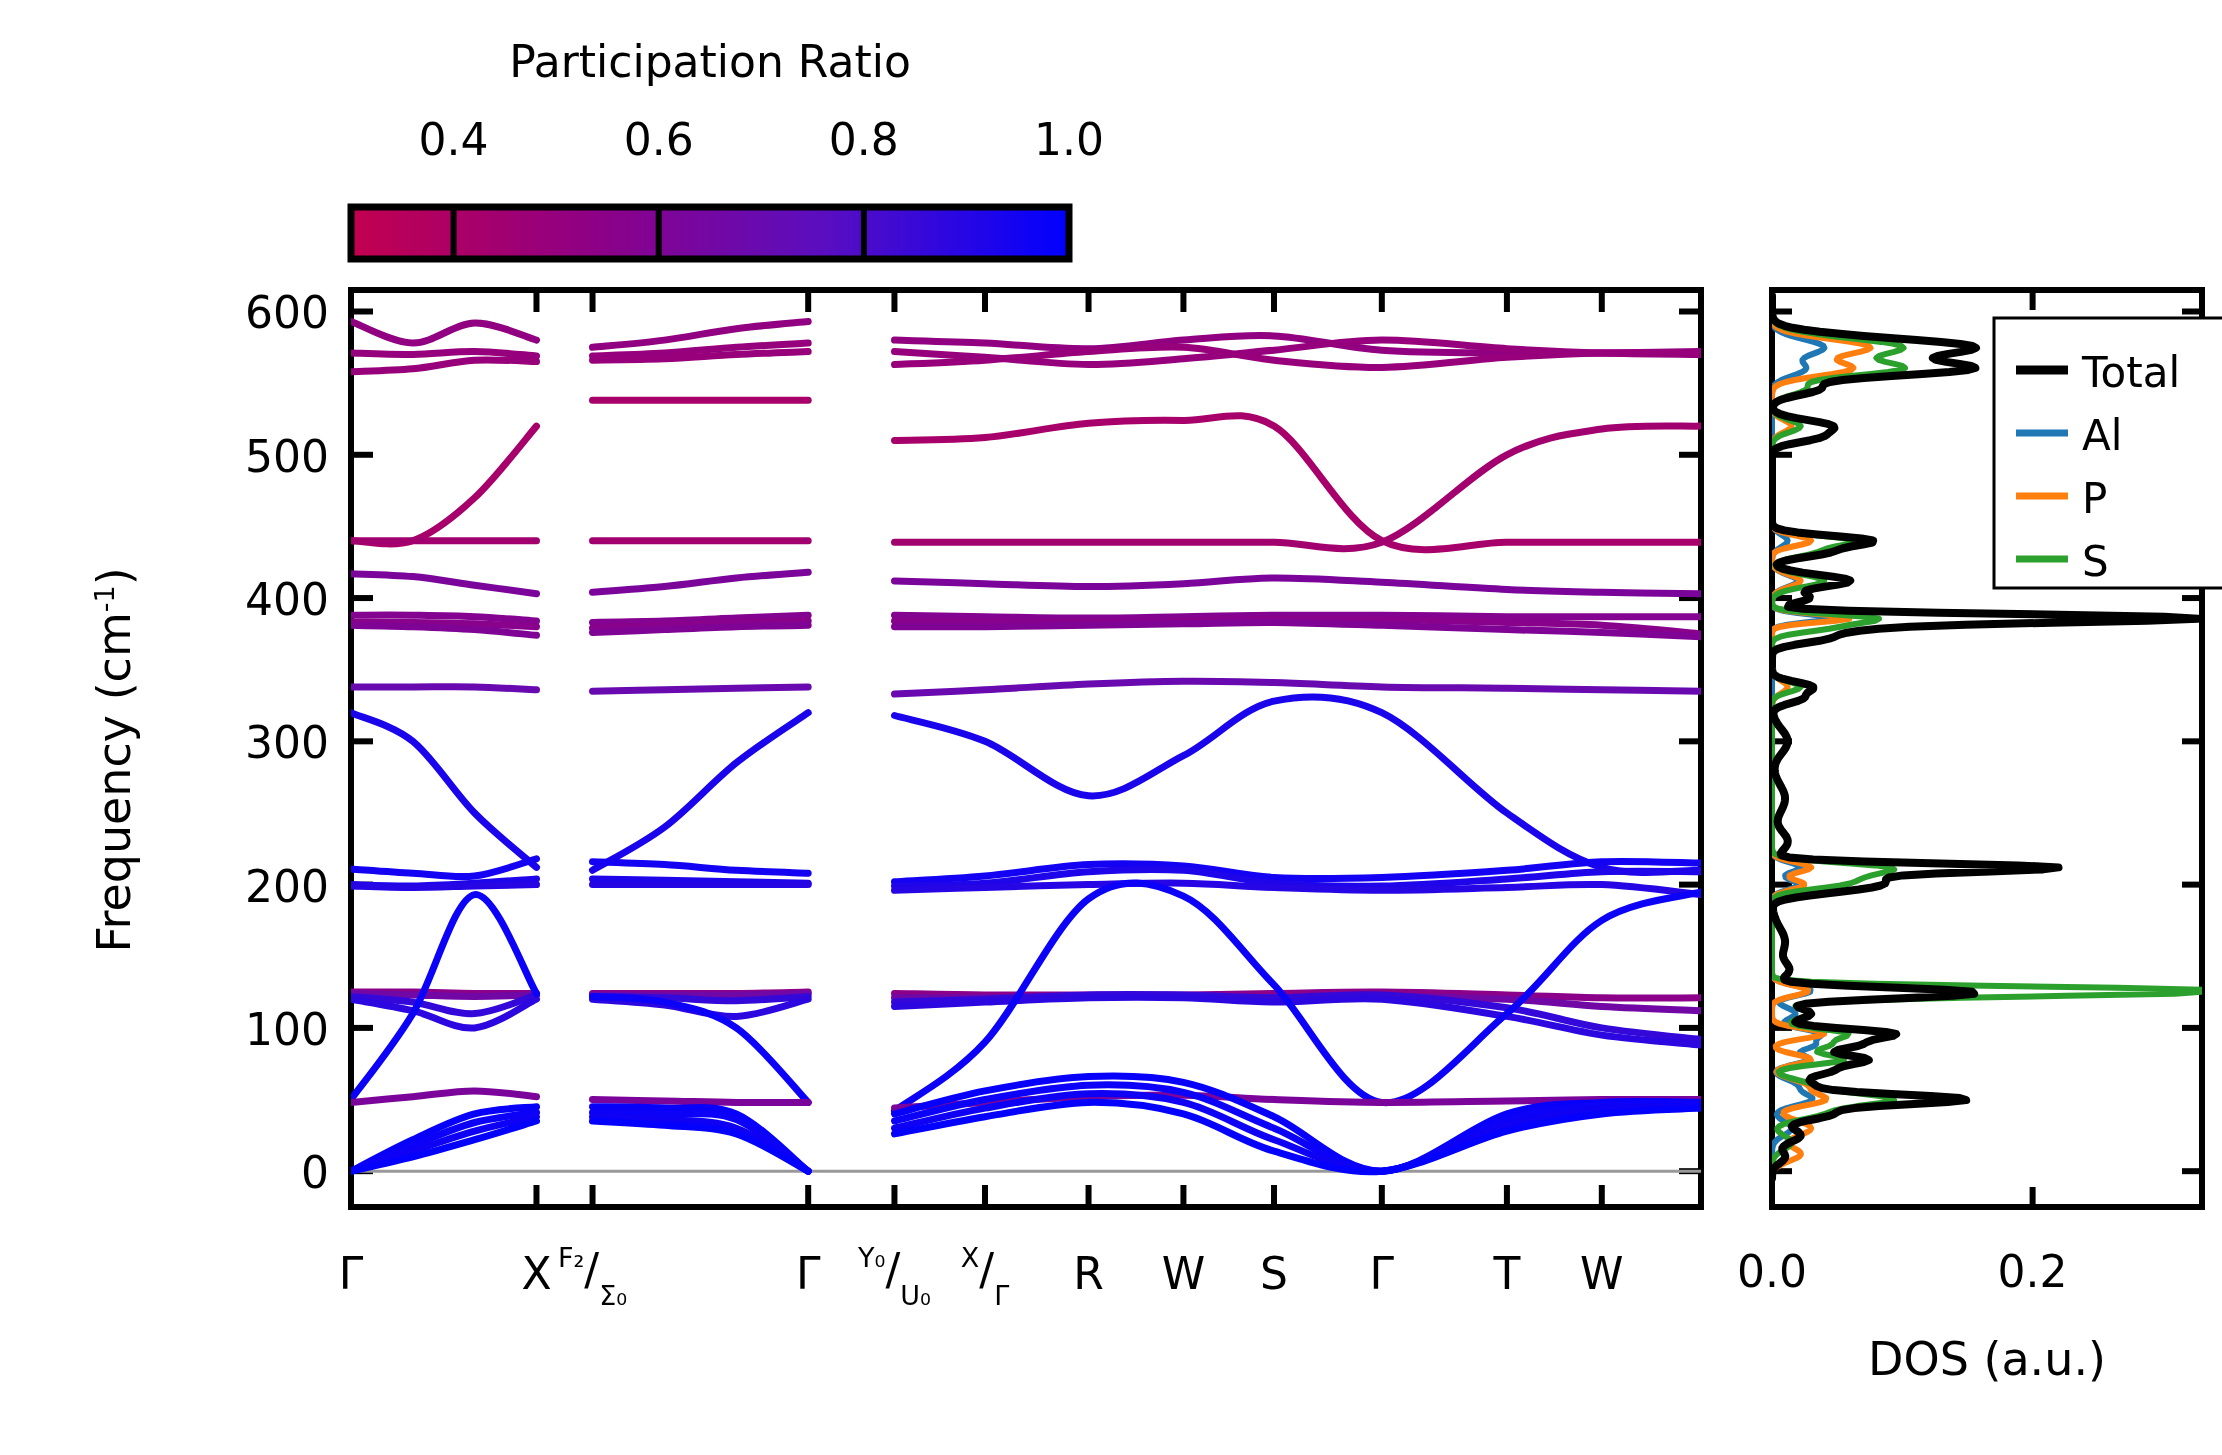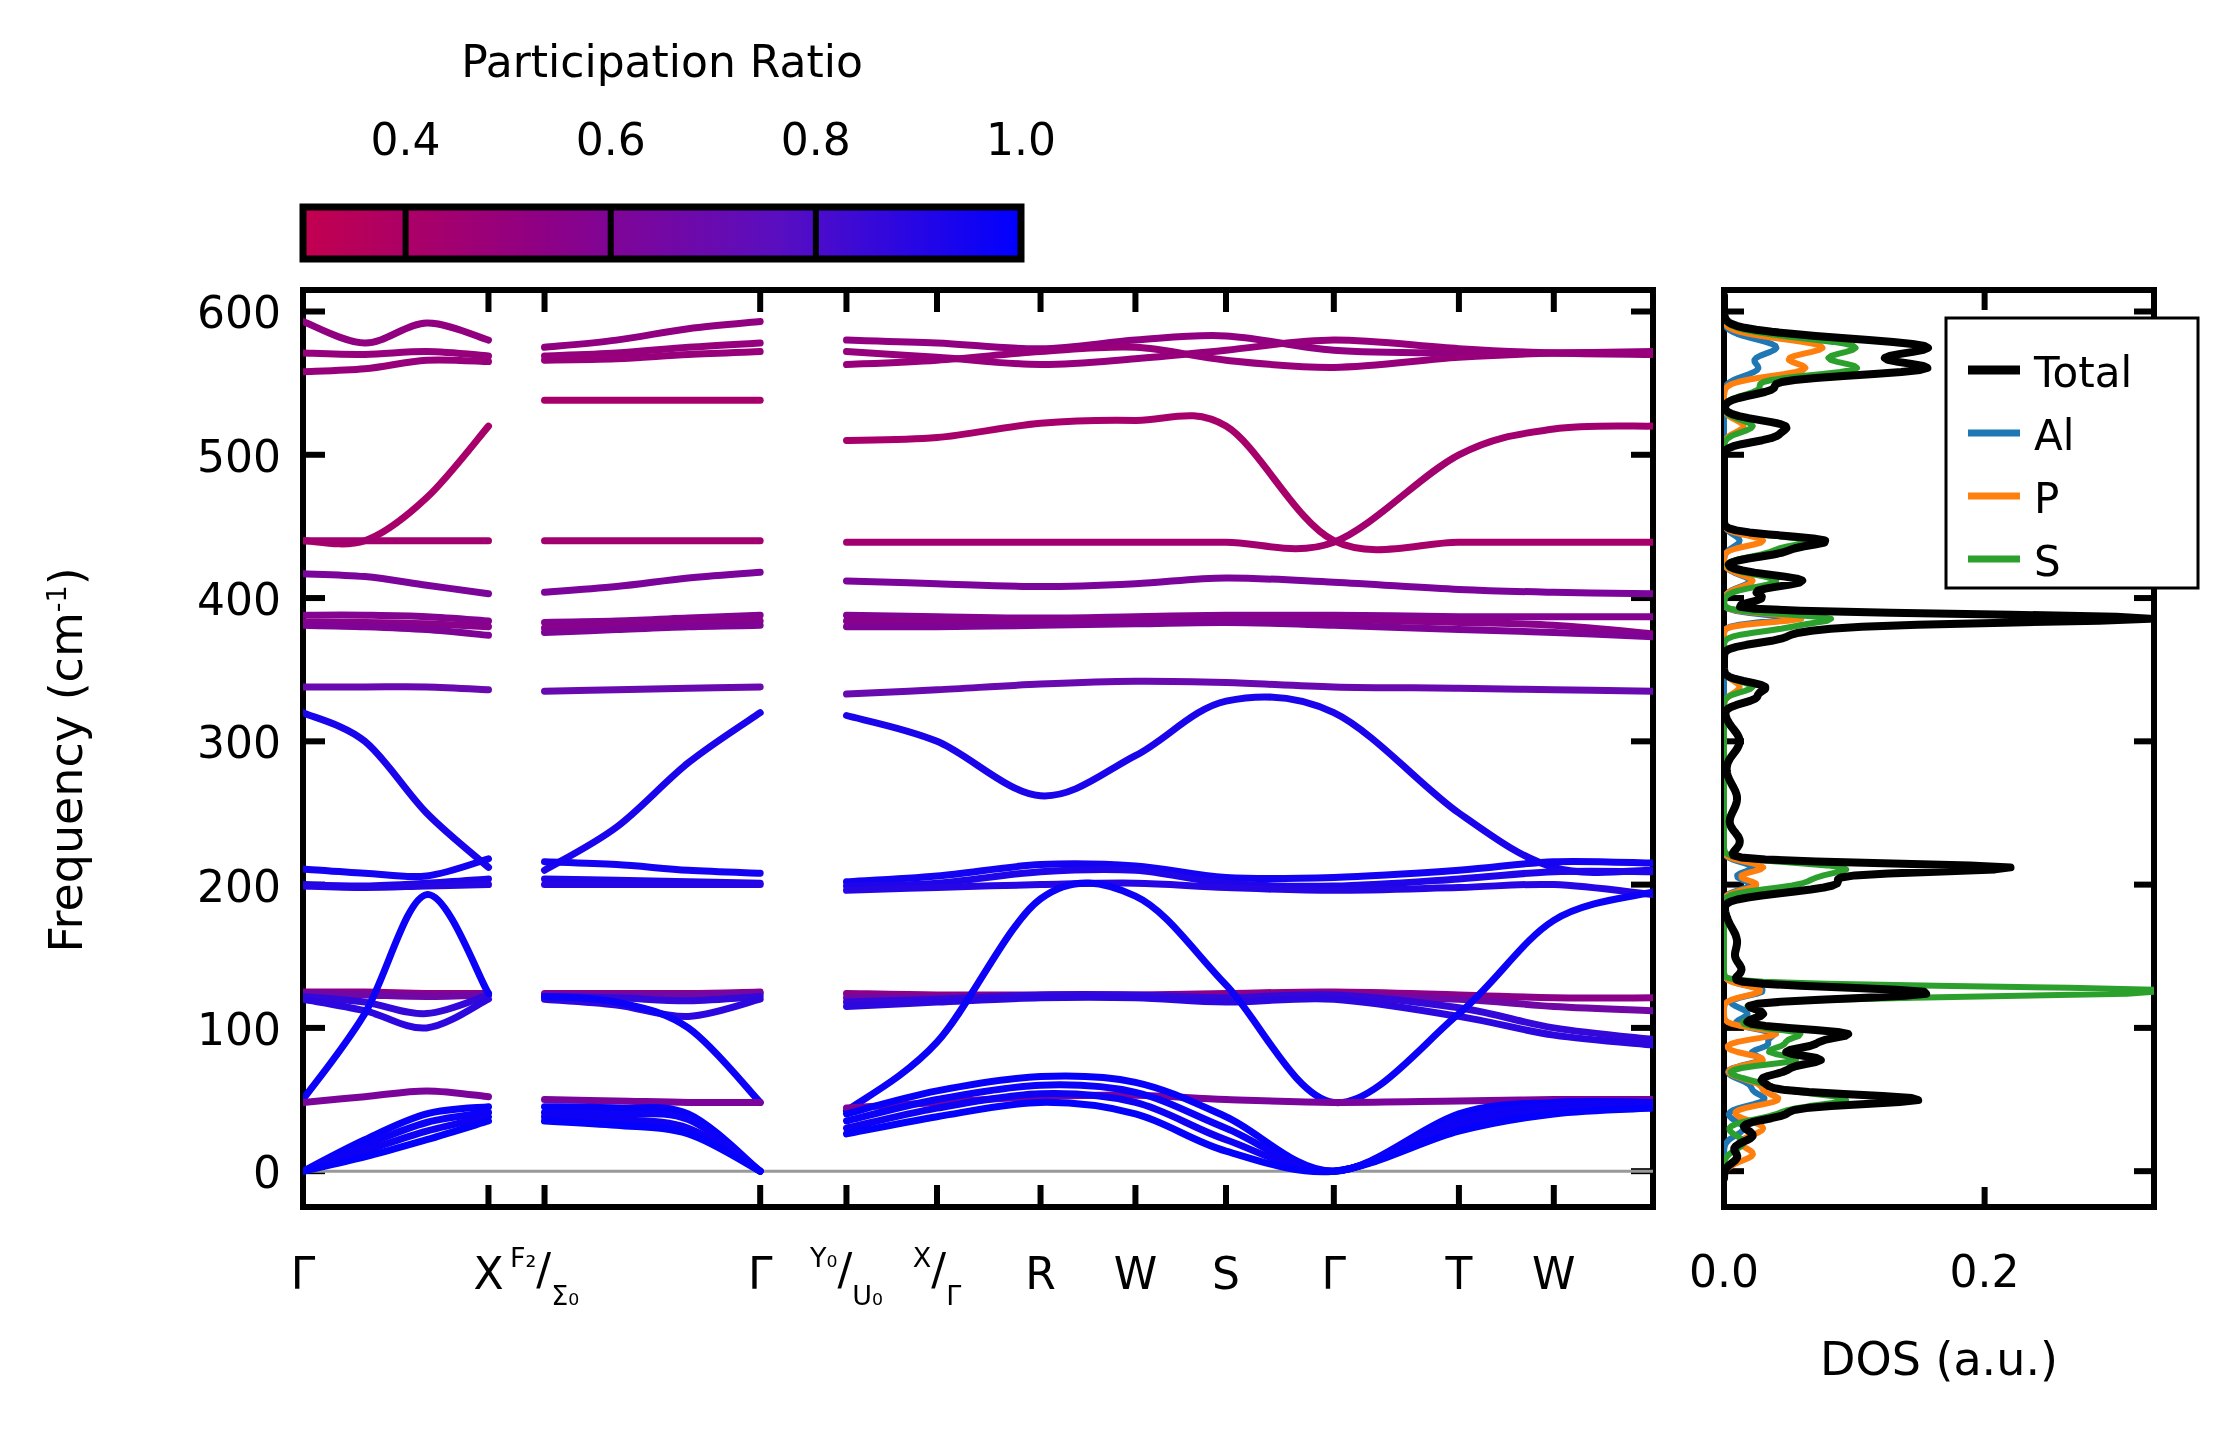--- a/index.html
+++ b/index.html
@@ -1,18 +1,18 @@
 <!DOCTYPE html>
 <html><head>
 <meta charset="utf-8">
 <style>
   html,body{margin:0;padding:0;background:#ffffff;}
   body{width:2222px;height:1455px;position:relative;
        font-family:"DejaVu Sans","Liberation Sans",sans-serif;color:#000;}
-  #root{position:absolute;inset:0;}
+  #root{position:absolute;inset:0;margin-left:48px;}
   svg{display:block;}
   .ttl{font-size:44px;fill:#000;}
   .tick{font-size:44px;fill:#000;}
   .axlab{font-size:46px;fill:#000;}
   .leg{font-size:42px;fill:#000;}
   .sub{font-size:27px;fill:#000;}
   .sup{font-size:27px;fill:#000;}
 </style>
 </head>
 <body>

